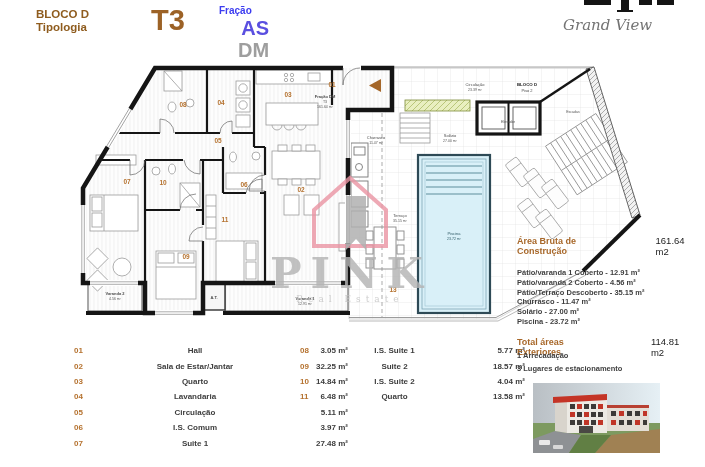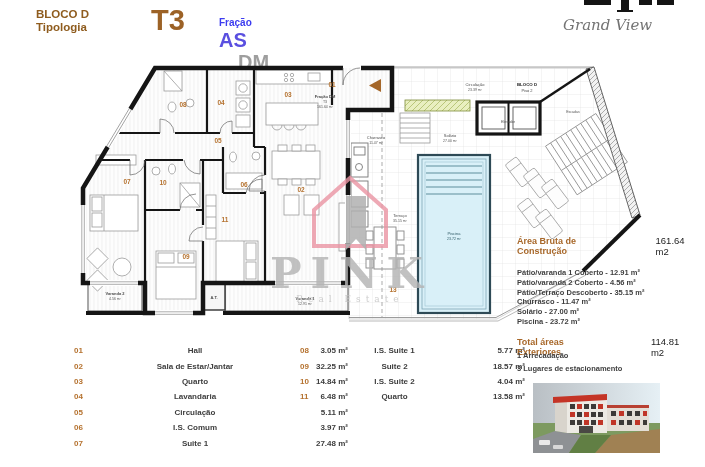--- a/index.html
+++ b/index.html
@@ -3,22 +3,22 @@
 <meta charset="utf-8">
 <style>
   html,body{margin:0;padding:0;background:#ffffff;}
   #page{position:relative;width:705px;height:467px;background:#fff;overflow:hidden;
         font-family:"Liberation Sans",sans-serif;}
   .abs{position:absolute;}
   
   .hdr-block{left:36px;top:8px;font-size:11.5px;font-weight:bold;color:#8f5c1e;line-height:13px;}
   .hdr-t3{left:151px;top:4px;font-size:29px;font-weight:bold;color:#9c6226;}
   .hdr-frac{left:219px;top:6px;line-height:1;}
-  .frac-lbl{font-size:10px;font-weight:bold;color:#3c3cf0;display:block;margin-top:12px;}
-  .frac-as{font-size:20px;font-weight:bold;color:#5a4fe0;display:block;margin-top:2px;}
+  .frac-lbl{font-size:10px;font-weight:bold;color:#3c3cf0;display:block;}
+  .frac-as{font-size:20px;font-weight:bold;color:#5a4fe0;display:block;margin-top:2px;text-align:right;}
   .frac-dm{font-size:20px;font-weight:bold;color:#9e9e9e;display:block;margin-top:2px;margin-left:19px;}
   
   .brand-cut{background:#141414;}
   .brand-script{left:563px;top:16px;width:130px;text-align:left;
     font-family:"DejaVu Serif",serif;font-style:italic;font-size:15px;color:#737373;}
   
   #watermark{left:270px;top:170px;width:160px;text-align:center;z-index:3;pointer-events:none;}
   .wm-name{font-family:"DejaVu Serif",serif;font-weight:bold;font-size:42px;color:#b4b4b4;
     letter-spacing:9px;opacity:.82;line-height:40px;}
   .wm-sub{font-family:"DejaVu Serif",serif;font-size:9px;color:#c9c9c9;letter-spacing:5px;opacity:.9;}

